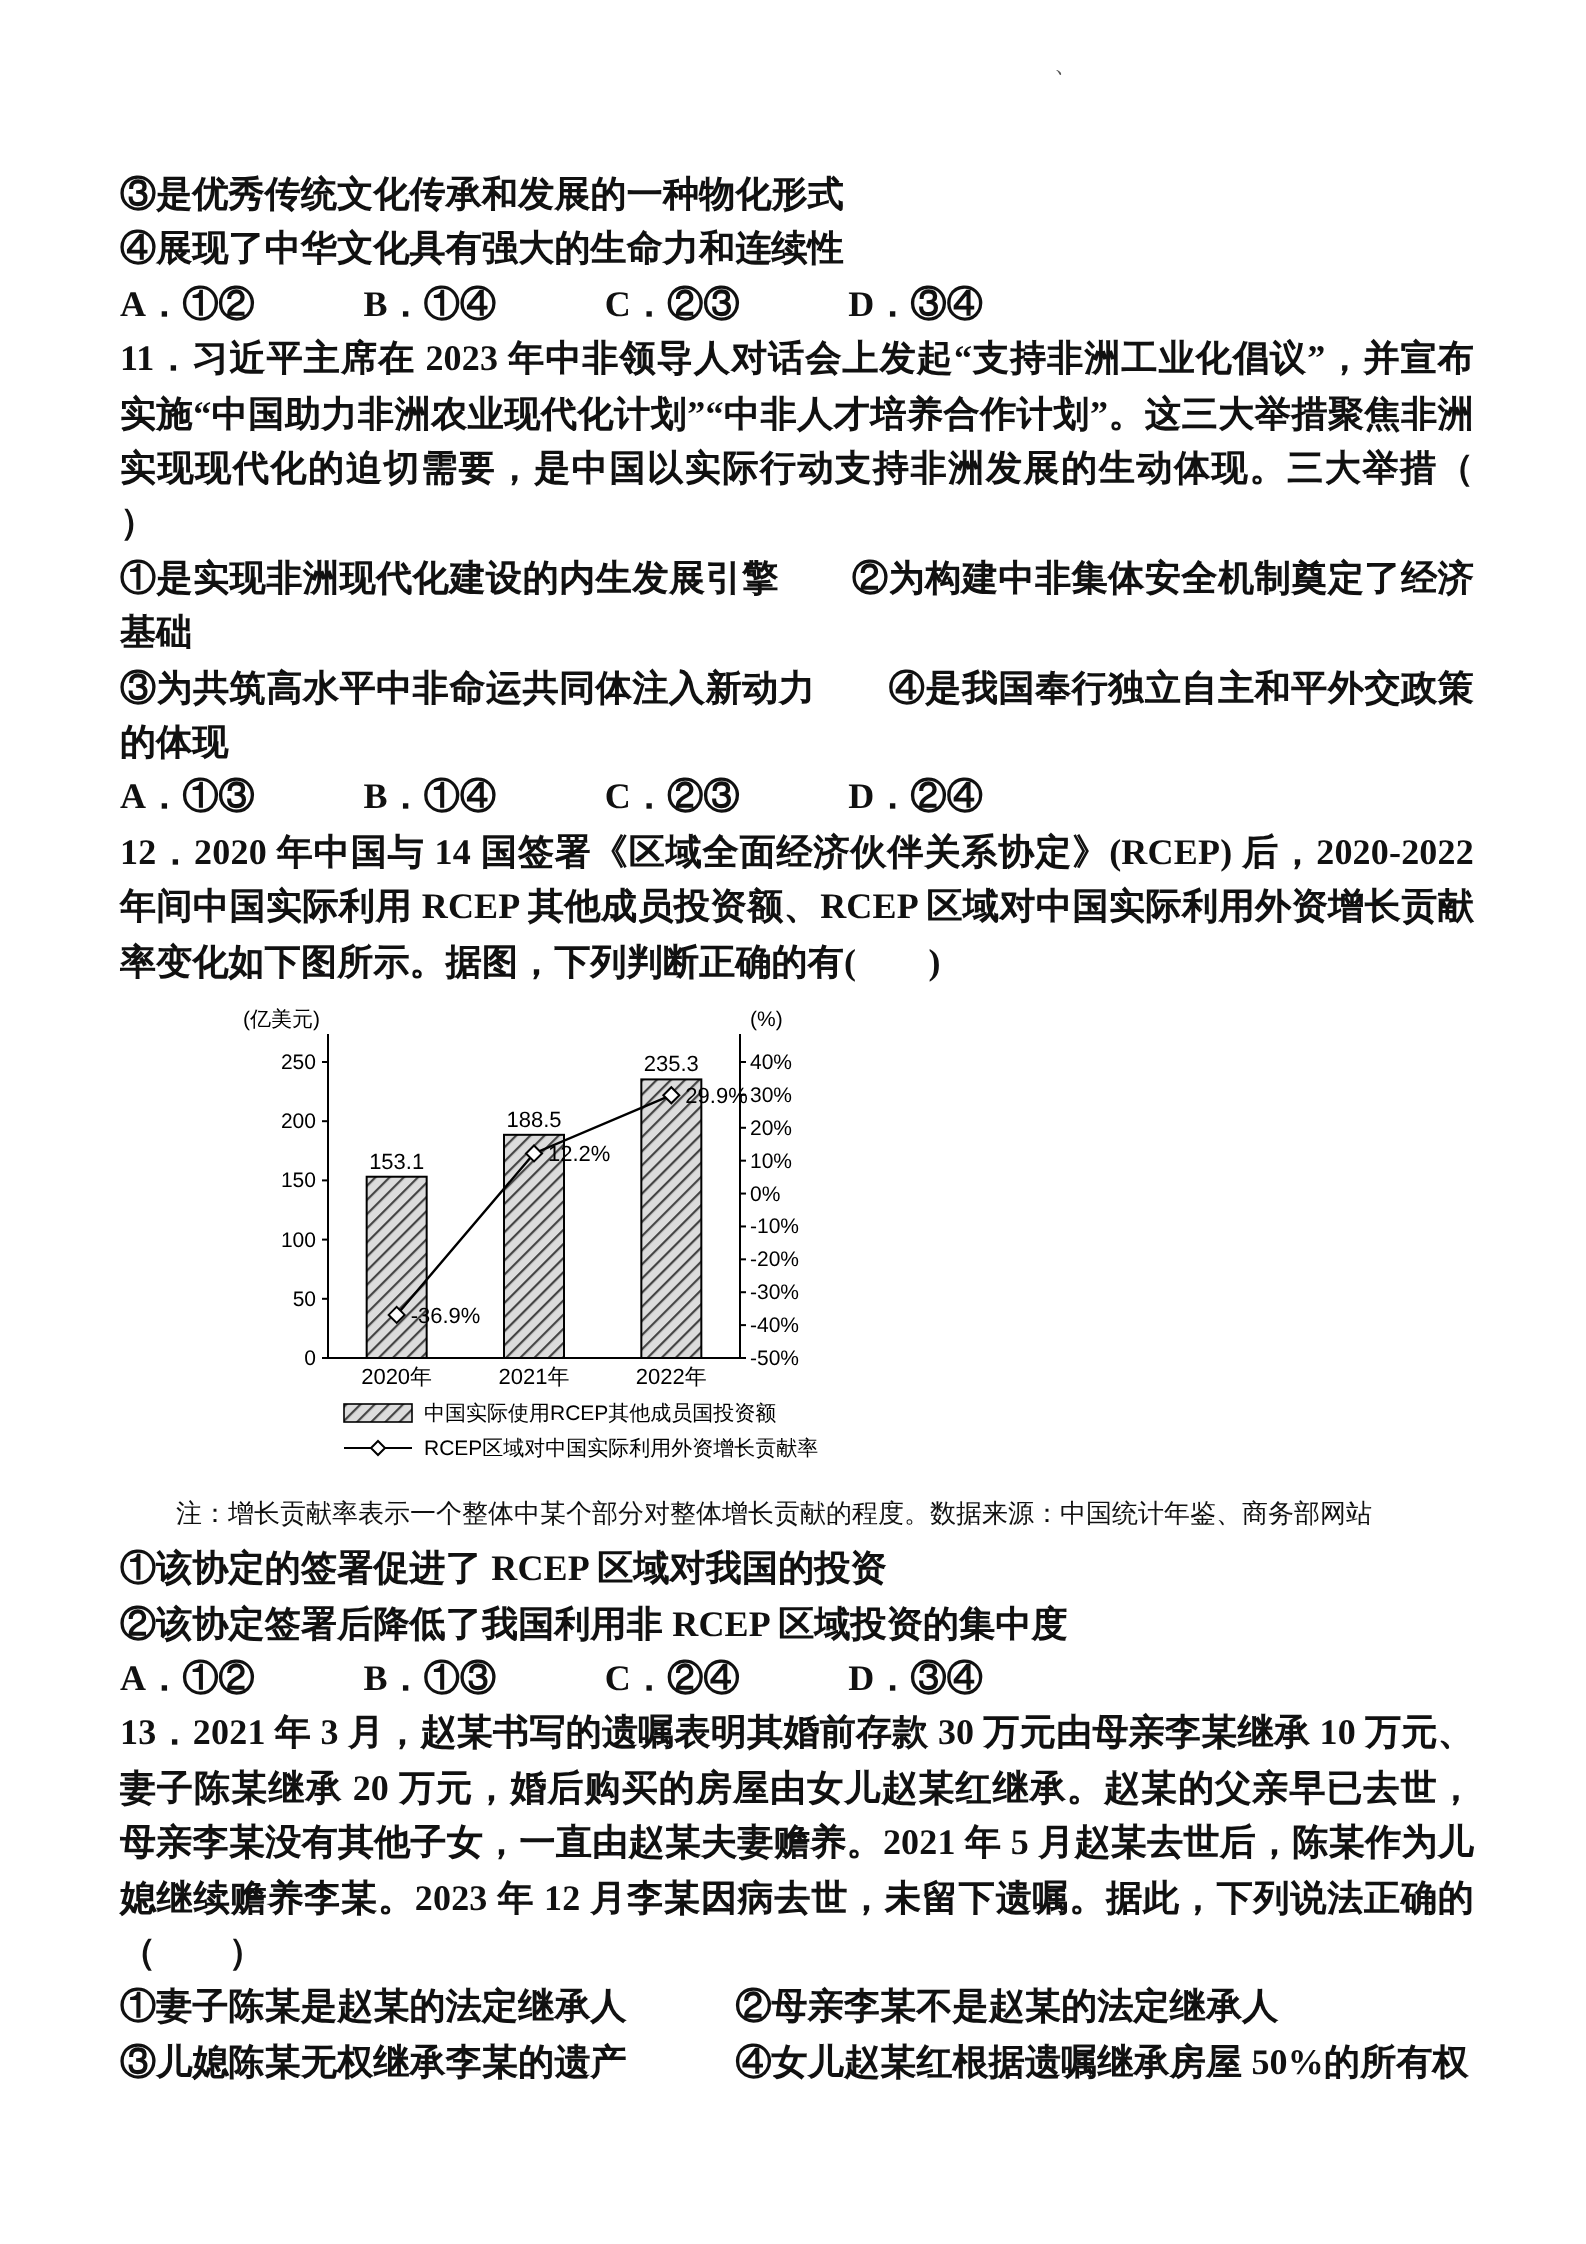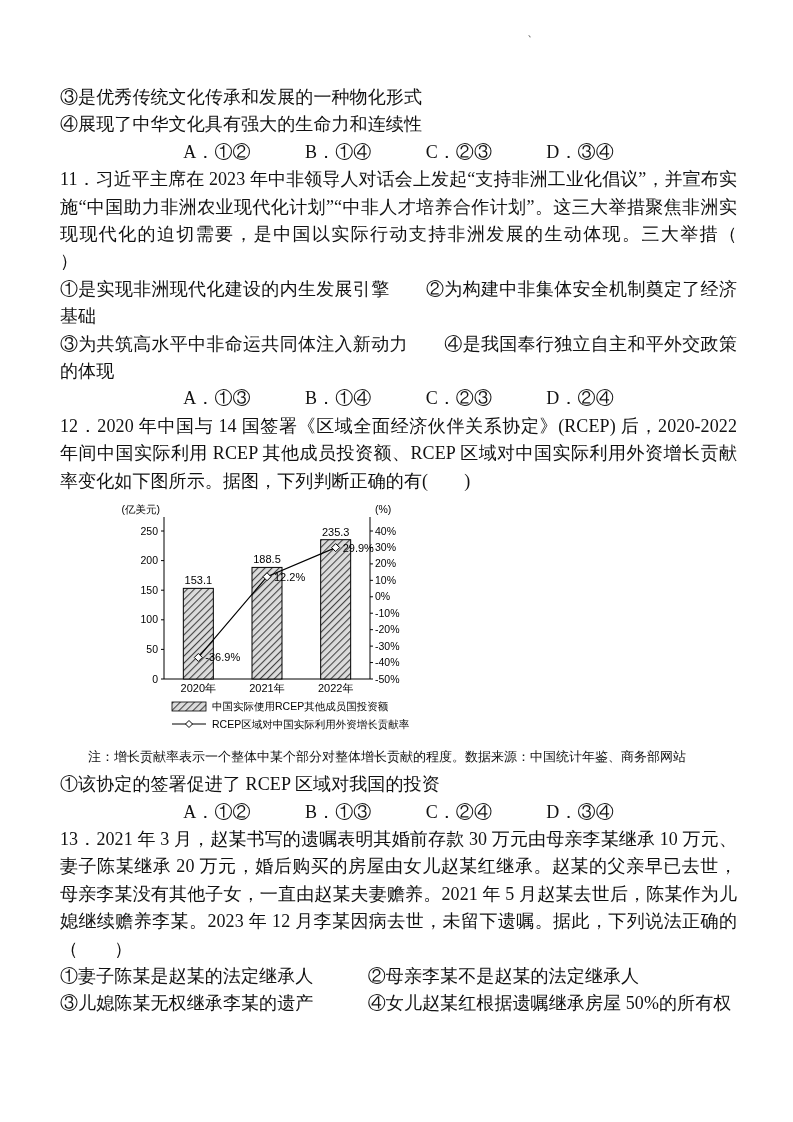--- a/index.html
+++ b/index.html
@@ -17,22 +17,23 @@
     position:absolute;left:527px;top:24px;
     font-size:12px;color:#555;
   }
   p.ln{
     margin:0;
     font-size:18px;
     line-height:27.4px;
     text-align:justify;
     letter-spacing:0.1px;
     word-break:break-all;
+    font-weight:bold;
   }
-  p.opt{ text-align:center; }
+  p.opt{ text-align:left; }
   .chart-block{
     margin:6px 0 2px 52px;
   }
   .chart-block svg{ display:block; }
   p.note{
     margin:2px 0 2px 28px;
     font-size:13px;
     line-height:24px;
     text-align:left;
   }
@@ -119,19 +120,20 @@
         <text x="100" y="209" font-size="10.5">中国实际使用RCEP其他成员国投资额</text>
         <line x1="60" y1="223" x2="94" y2="223" stroke="#000"></line>
         <path d="M 77 219.5 L 80.5 223 L 77 226.5 L 73.5 223 Z" fill="#fff" stroke="#000"></path>
         <text x="100" y="226.5" font-size="10.5">RCEP区域对中国实际利用外资增长贡献率</text>
       </svg>
   </div>
 
   <p class="note">注：增长贡献率表示一个整体中某个部分对整体增长贡献的程度。数据来源：中国统计年鉴、商务部网站</p>
 
   <p class="ln">①该协定的签署促进了 RCEP 区域对我国的投资</p>
+  <p class="ln">②该协定签署后降低了我国利用非 RCEP 区域投资的集中度</p>
   <p class="ln opt">A．①②　　　B．①③　　　C．②④　　　D．③④</p>
 
   <p class="ln">13．2021 年 3 月，赵某书写的遗嘱表明其婚前存款 30 万元由母亲李某继承 10 万元、妻子陈某继承 20 万元，婚后购买的房屋由女儿赵某红继承。赵某的父亲早已去世，母亲李某没有其他子女，一直由赵某夫妻赡养。2021 年 5 月赵某去世后，陈某作为儿媳继续赡养李某。2023 年 12 月李某因病去世，未留下遗嘱。据此，下列说法正确的（　　）</p>
   <p class="ln">①妻子陈某是赵某的法定继承人　　　②母亲李某不是赵某的法定继承人</p>
   <p class="ln">③儿媳陈某无权继承李某的遗产　　　④女儿赵某红根据遗嘱继承房屋 50%的所有权</p>
 
 </div>
 
 </body></html>

